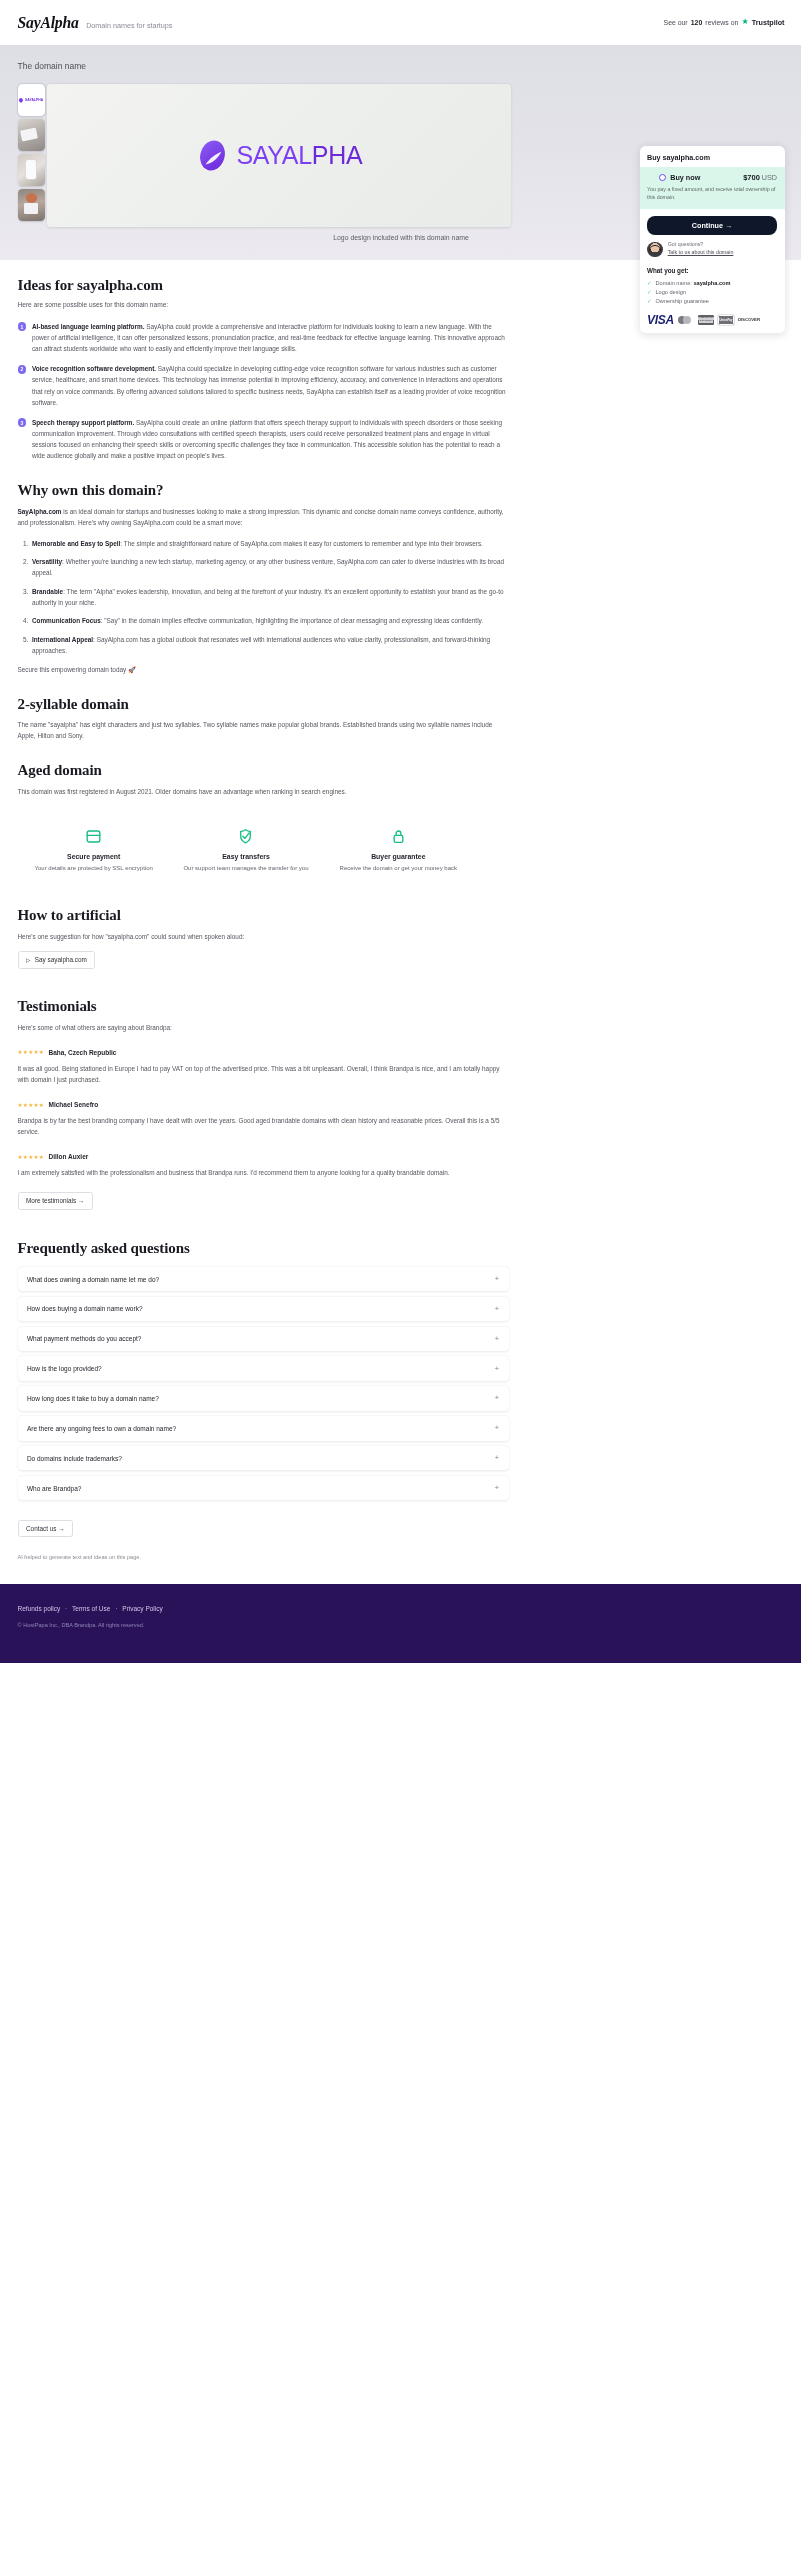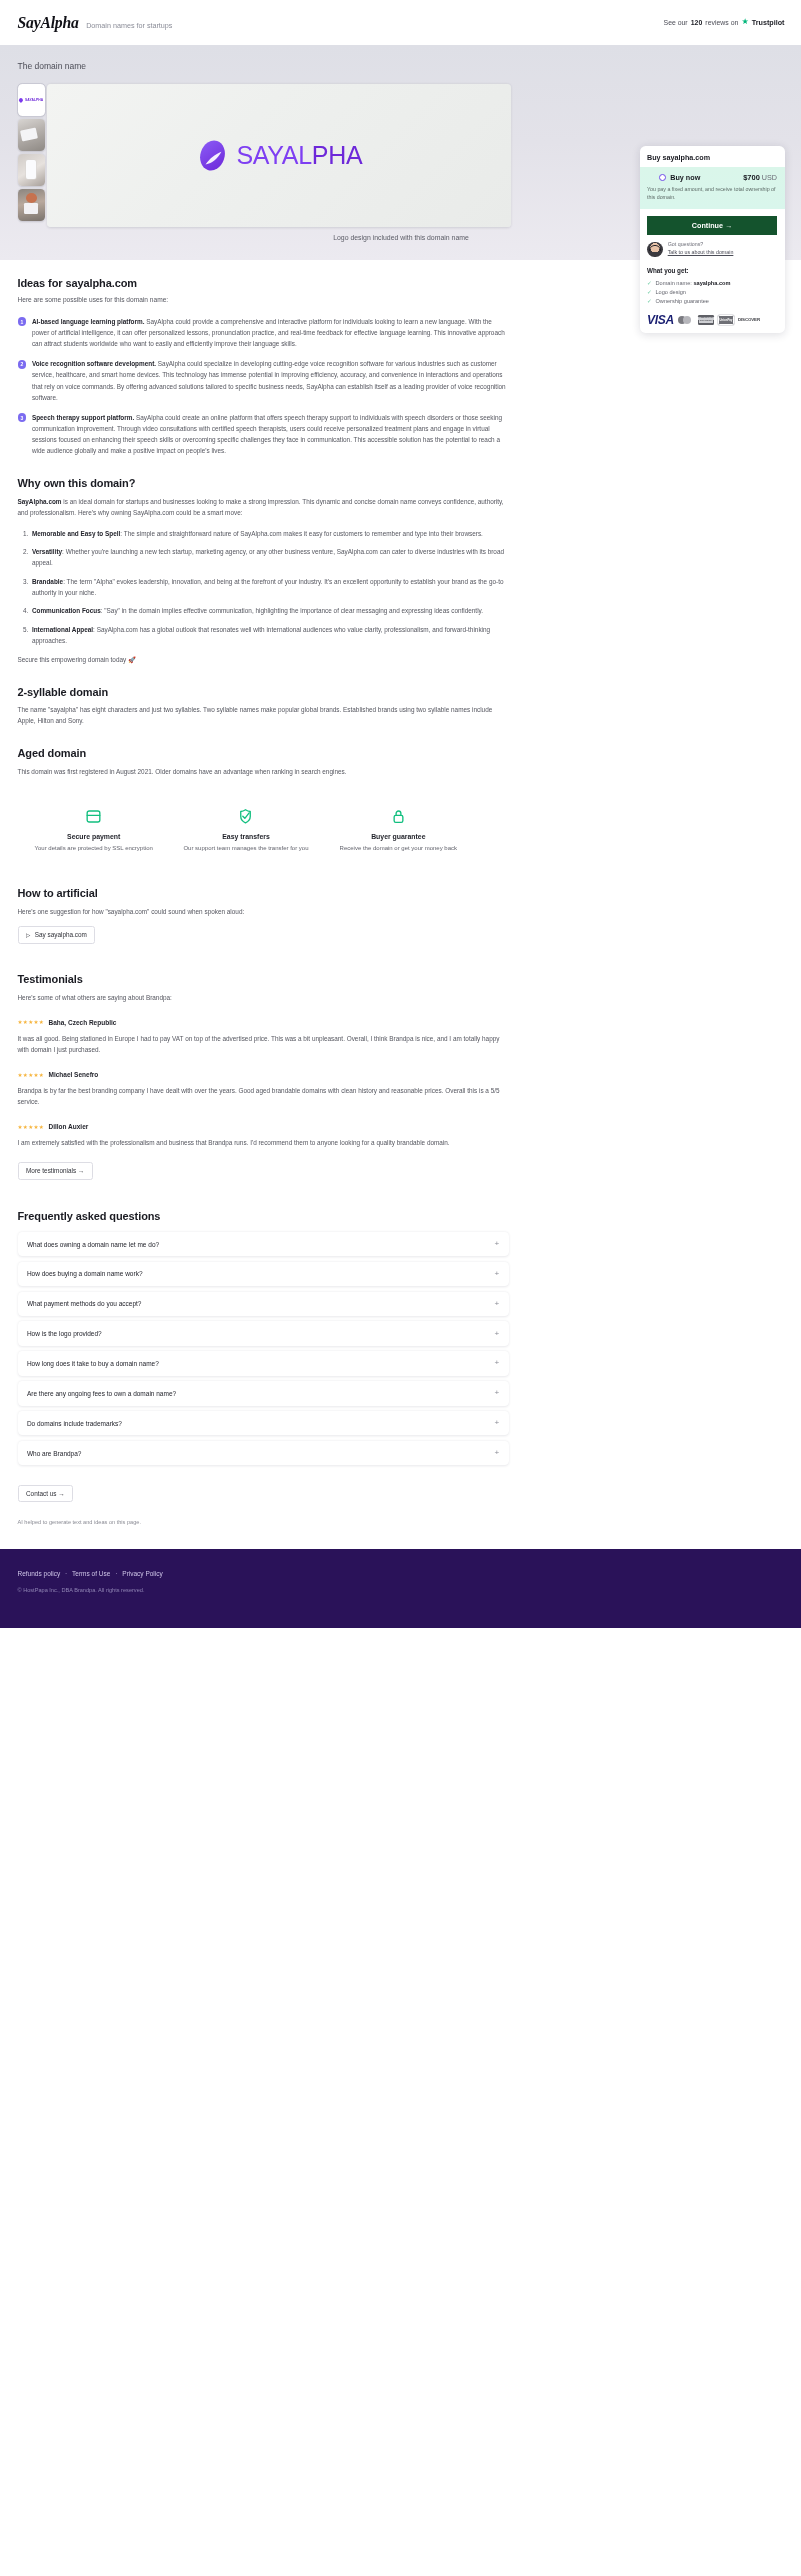--- a/index.html
+++ b/index.html
@@ -97,21 +97,21 @@
     width: 6.9px; height: 6.9px; border-radius: 50%;
     border: 1.9px solid #6d4ae8; background: #fff; flex: none;
   }
   .offer-label { font-size: 7.2px; font-weight: 700; color: #17181f; }
   .offer-price { font-size: 7.2px; color: #6a6b75; }
   .offer-price b { color: #17181f; font-weight: 700; font-size: 7.5px; }
   .offer-note { margin-top: 4.4px; font-size: 5.3px; line-height: 1.45; color: #5d6b67; }
   .buy-body { padding: 6.9px 7.5px 7.5px 7.5px; }
   .continue-btn {
     display: block; width: 100%; text-align: center;
-    background: #14532d; color: #fff; border: none; border-radius: 0;
+    background: #0f172a; color: #fff; border: none; border-radius: 8px;
     padding: 5px 0; font-size: 7.2px; font-weight: 700; cursor: pointer;
     font-family: "Liberation Sans", sans-serif;
   }
   .help-row { display: flex; align-items: center; gap: 5px; margin-top: 6.9px; }
   .agent-avatar {
     width: 15.7px; height: 15.7px; border-radius: 50%; flex: none;
     background: radial-gradient(circle at 50% 38%, #e8c3a8 0 38%, #3b3a3f 39% 100%);
     position: relative; overflow: hidden;
   }
   .agent-avatar::after {
@@ -132,21 +132,21 @@
   .pay-mc i { position: absolute; top: 1.3px; width: 8.1px; height: 8.1px; border-radius: 50%; display: block; }
   .pay-mc i:nth-child(1) { left: 0; background: #7a7a80; }
   .pay-mc i:nth-child(2) { left: 5px; background: #b6b6bb; }
   .pay-amex { width: 16.3px; background: #5f6066; color: #fff; font-size: 2.5px; font-weight: 700; flex-direction: column; gap: 0.6px; line-height: 1; }
   .pay-amex span { background: #cfd0d4; color: #5f6066; padding: 0 1.3px; border-radius: 0.6px; }
   .pay-up { width: 16.3px; background: #6f7076; color: #fff; font-size: 2.8px; font-weight: 700; border: 0.6px solid #fff; box-shadow: 0 0 0 0.6px #c8c8cd; }
   .pay-disc { font-size: 4.4px; font-weight: 700; color: #3b3c42; letter-spacing: -0.1px; }
 
   
   .content { padding: 16.3px 17.5px 0 17.5px; max-width: 526px; }
-  h2.sec-title { font-size: 11px; font-weight: 700; color: #1a1b22; letter-spacing: -0.1px; }
+  h2.sec-title { font-size: 15px; font-weight: 700; color: #1a1b22; letter-spacing: -0.1px; font-family: Liberation Serif, serif; }
   p.sec-lede { font-size: 6.6px; color: #55565f; margin-top: 6.9px; line-height: 1.6; }
 
   .ideas { list-style: none; margin-top: 10px; }
   .idea { display: flex; gap: 5.6px; margin-bottom: 9.4px; }
   .idea-num {
     width: 8.8px; height: 8.8px; flex: none; border-radius: 50%;
     background: #7b6bf0; color: #fff; font-size: 5px; font-weight: 700;
     display: flex; align-items: center; justify-content: center; margin-top: 1.3px;
   }
   .idea-text { font-size: 6.4px; line-height: 1.72; color: #55565f; }

